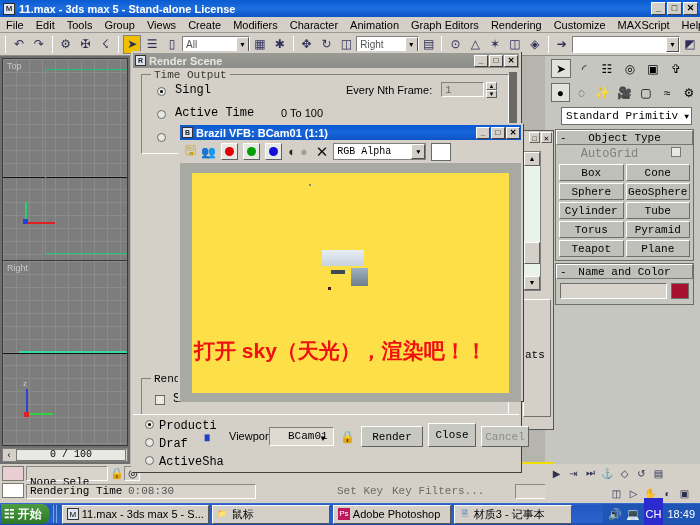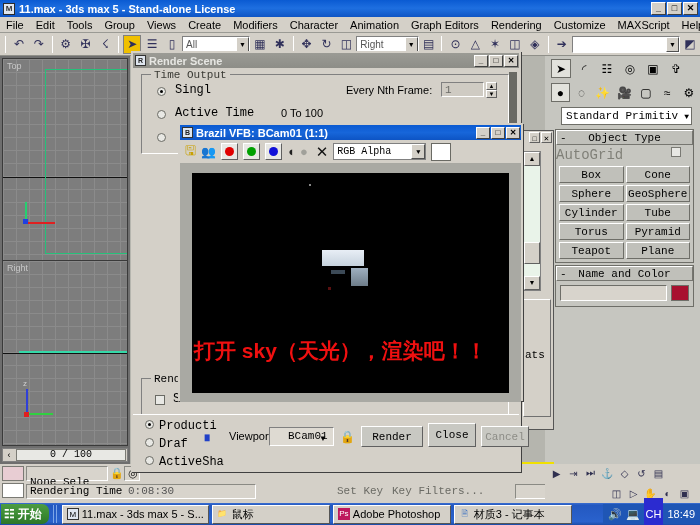--- a/index.html
+++ b/index.html
@@ -107,21 +107,21 @@
   .rollout {
     margin: 0 6px 0 10px; border: 1px solid #6e6e68; background: #c6c6c0;
   }
   .rollout-hdr {
     background: #c0c0ba; border: 1px solid #fff; border-right-color:#767670;
     border-bottom-color:#767670;
     font-family: "Liberation Mono", monospace; font-size: 11px; text-align: center;
     height: 15px; line-height: 14px; position: relative;
   }
   .rollout-hdr .mark { position: absolute; left: 3px; top: 0; }
-  .autogrid { text-align: left; font-size: 14px; color: #808078;
+  .autogrid { text-align: center; font-size: 12px; color: #808078;
               font-family: "Liberation Mono", monospace; padding: 2px 30px 2px 0; position: relative; }
   .autogrid .cbx { position: absolute; right: 12px; top: 2px; width: 10px; height: 10px;
                    background: #e8e8e4; border: 1px solid #7a7a74; }
   .btngrid { display: grid; grid-template-columns: 1fr 1fr; gap: 2px; padding: 1px 3px 3px 3px; }
   .objbtn {
     height: 17px; background: #c0c0ba; border: 1px solid #fff;
     border-right-color:#6e6e68; border-bottom-color:#6e6e68;
     font-family: "Liberation Mono", monospace; font-size: 11px;
     display: flex; align-items: center; justify-content: center;
   }
@@ -181,21 +181,21 @@
           border-right-color:#606060; border-bottom-color:#606060;
           display:flex; align-items:center; justify-content:center; }
   .chan .dot { width: 9px; height: 9px; border-radius: 50%; }
   .vfb-combo { width: 93px; height: 17px; background: #fff; border: 1px solid #808080;
                display: flex; align-items: center; font-size: 10px; padding-left: 3px;
                font-family: "Liberation Mono", monospace; }
   .vfb-combo .arw { margin-left: auto; width: 14px; height: 15px; background: #d4d0c8;
                     border: 1px solid #fff; border-right-color:#505050; border-bottom-color:#505050;
                     font-size: 7px; text-align: center; line-height: 14px; }
   .vfb-canvas-wrap { background: #a9a9a3; height: 238px; position: relative; padding: 9px 12px; }
-  .vfb-canvas { width: 100%; height: 100%; background: #000000; position: relative; overflow: hidden; }
+  .vfb-canvas { width: 100%; height: 100%; background: #fde047; position: relative; overflow: hidden; }
   .render-obj { position: absolute; }
   .red-text { position: absolute; left: 2px; bottom: 28px; width: 100%;
               color: #f01010; font-size: 21px; font-weight: bold; white-space: nowrap;
               letter-spacing: 0px; }
 
   
   #bg-list { position: absolute; left: 146px; top: 131px; width: 50px; height: 200px;
              background: #e4f0e4; border: 1px solid #555; z-index: 10;
              font-family: "Liberation Mono", monospace; font-size: 11px; padding: 14px 0 0 2px;
              line-height: 13px; overflow: hidden; color: #000; }

